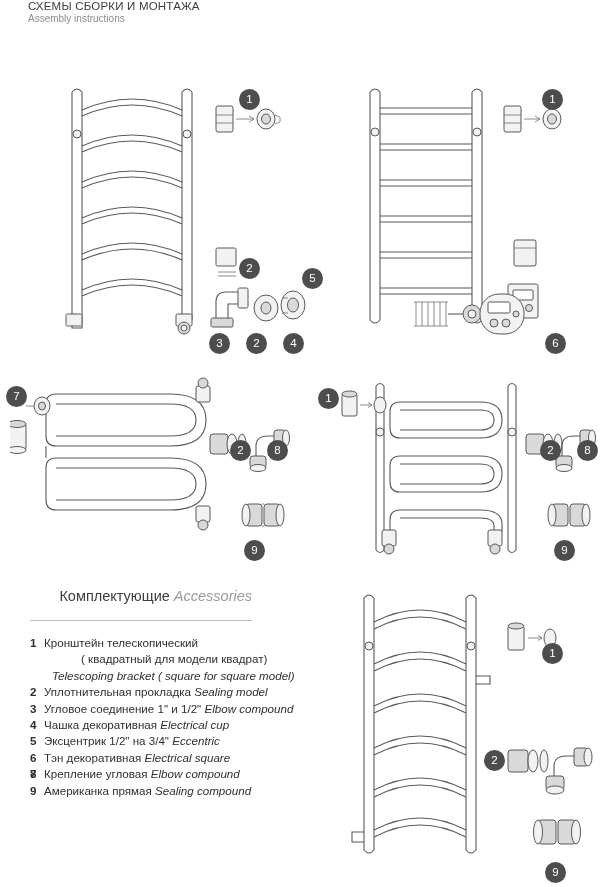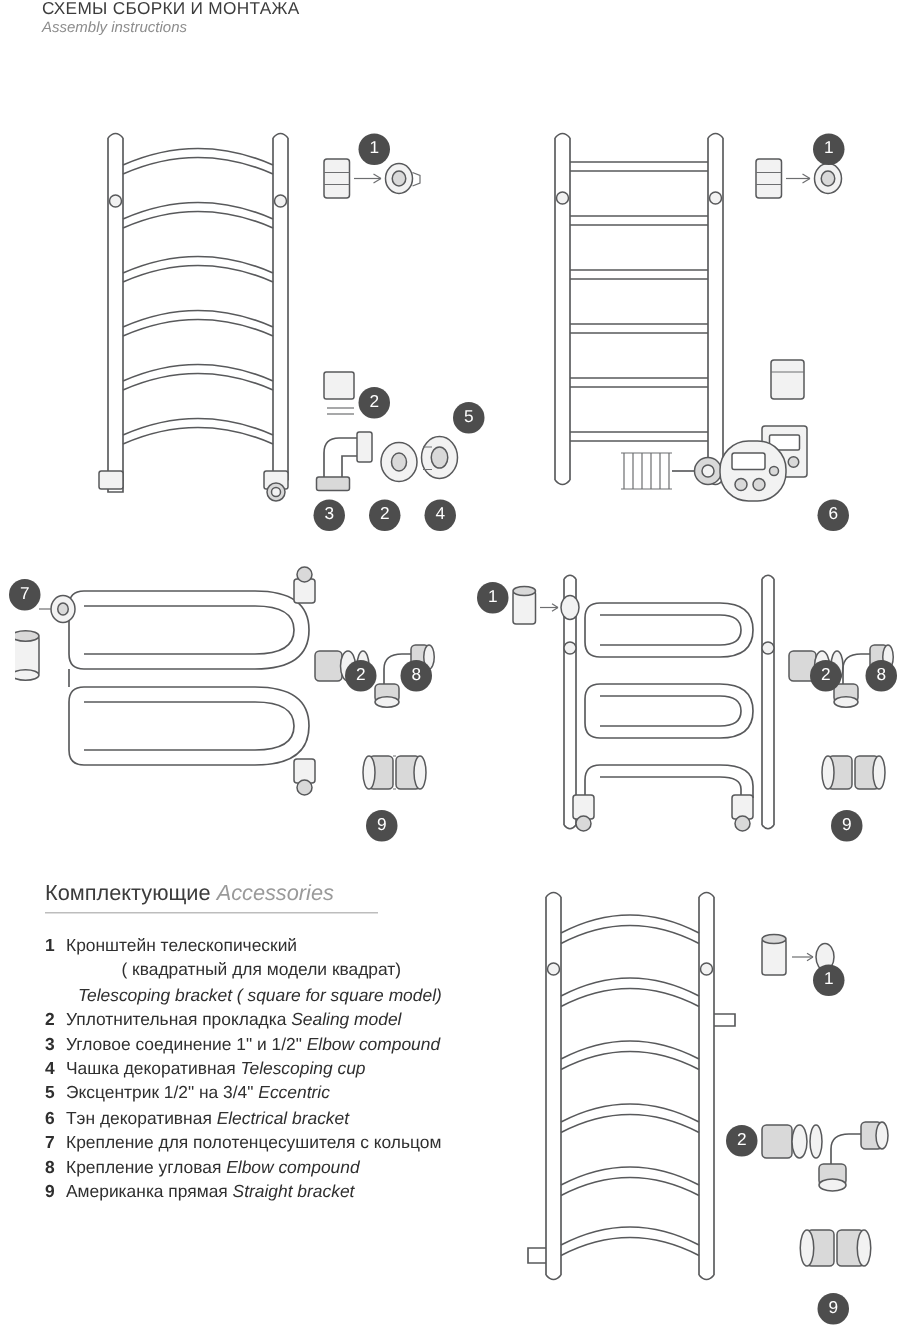--- a/index.html
+++ b/index.html
@@ -27,21 +27,20 @@
     left: 28px;
     top: 0;
   }
   .header .title-ru {
     font-size: 11.5px;
     letter-spacing: 0.2px;
     color: #3c3c3c;
   }
   .header .title-en {
     font-size: 10px;
-    font-style: italic;
     color: #8d8d8d;
     margin-top: 1px;
   }
 
   
   .bubble {
     position: absolute;
     width: 21px;
     height: 21px;
     border-radius: 50%;
@@ -67,23 +66,24 @@
   
   .acc-block {
     position: absolute;
     left: 30px;
     top: 588px;
     width: 330px;
   }
   .acc-heading {
     font-size: 14.5px;
     color: #3c3c3c;
-    padding-bottom: 4px;
+    padding-bottom: 16px;
     border-bottom: 1px solid #bdbdbd;
     width: 222px;
+    text-align: right;
   }
   .acc-heading .en {
     font-style: italic;
     color: #9a9a9a;
   }
   .acc-list {
     margin: 14px 0 0 0;
     padding: 0;
     list-style: none;
   }
@@ -472,42 +472,41 @@
         <span class="en">Sealing model</span>
       </li>
       <li>
         <span class="num">3</span>
         <span class="ru">Угловое соединение 1" и 1/2"</span>
         <span class="en">Elbow compound</span>
       </li>
       <li>
         <span class="num">4</span>
         <span class="ru">Чашка декоративная</span>
-        <span class="en">Telescoping cup</span>
+        <span class="en">Electrical cup</span>
       </li>
       <li>
         <span class="num">5</span>
         <span class="ru">Эксцентрик 1/2" на 3/4"</span>
         <span class="en">Eccentric</span>
       </li>
       <li>
         <span class="num">6</span>
         <span class="ru">Тэн декоративная</span>
-        <span class="en">Electrical bracket</span>
+        <span class="en">Electrical square</span>
       </li>
       <li>
         <span class="num">7</span>
-        <span class="ru">Крепление для полотенцесушителя с кольцом</span>
       </li>
       <li>
         <span class="num">8</span>
         <span class="ru">Крепление угловая</span>
         <span class="en">Elbow compound</span>
       </li>
       <li>
         <span class="num">9</span>
         <span class="ru">Американка прямая</span>
-        <span class="en">Straight bracket</span>
+        <span class="en">Sealing compound</span>
       </li>
     </ul>
   </div>
 
 </div>
 
 </body></html>

